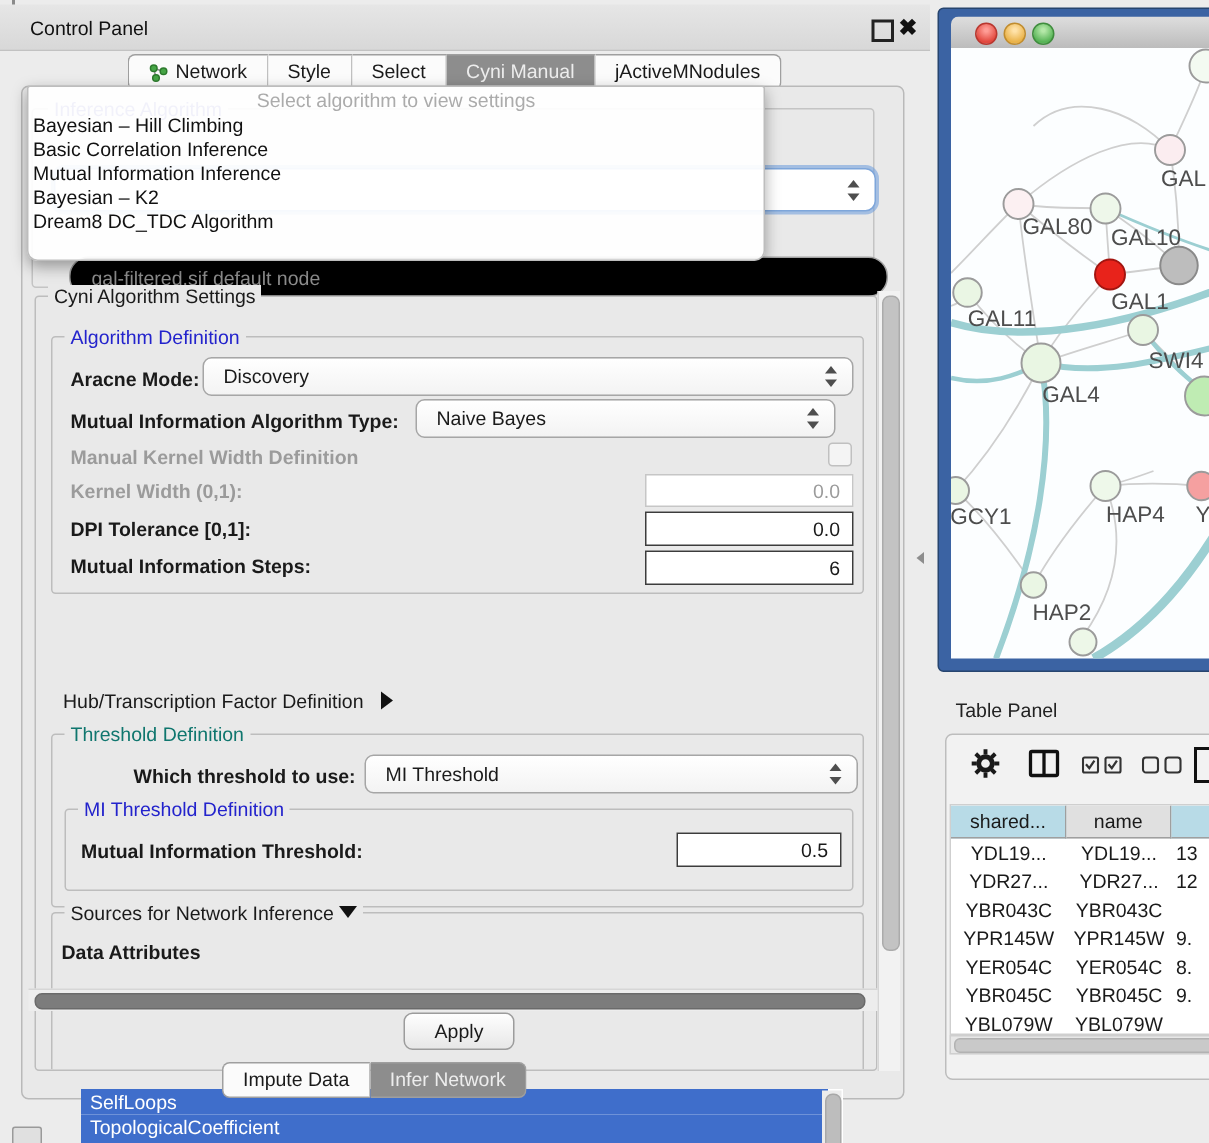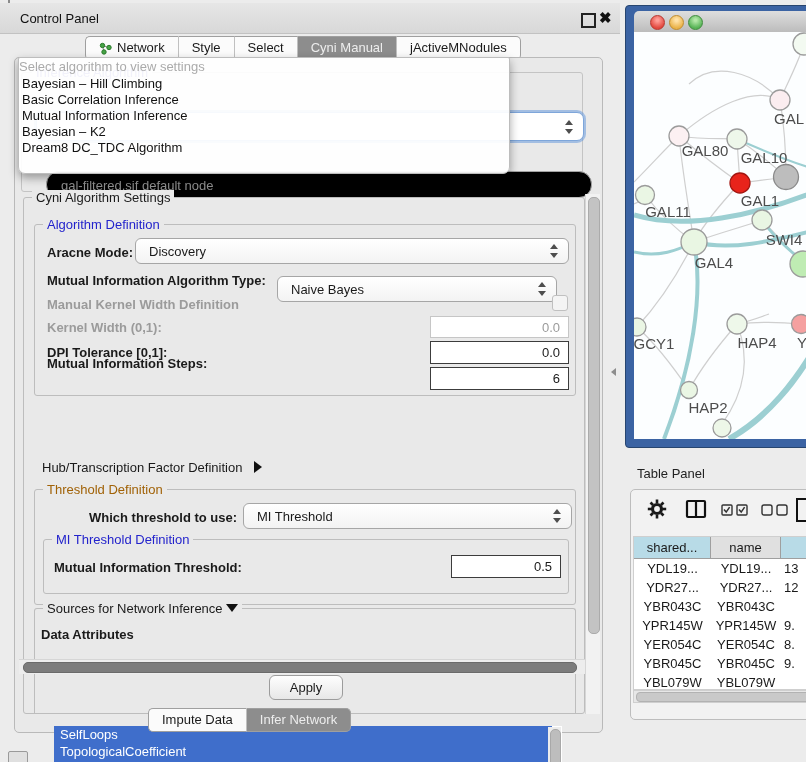--- a/index.html
+++ b/index.html
@@ -30,34 +30,34 @@
   .combo-focus{position:absolute;left:14px;top:39px;width:546px;height:27px;background:#fff;border:1px solid #7ea6da;border-radius:7px;box-shadow:0 0 0 2px rgba(105,155,220,.55);}
   .net-combo{position:absolute;left:24px;top:98px;width:546px;height:27px;background:#000000;border:1px solid #a2a2a2;border-radius:13px;color:#8d8d8d;line-height:27px;padding-left:14px;box-sizing:border-box;}
 
   .combo-arrows{position:absolute;right:9px;top:50%;transform:translateY(-50%);width:9px;height:14px;}
   .combo-arrows .up{position:absolute;top:0;left:0;width:0;height:0;border-left:4.5px solid transparent;border-right:4.5px solid transparent;border-bottom:5px solid #4e4e4e;}
   .combo-arrows .dn{position:absolute;bottom:0;left:0;width:0;height:0;border-left:4.5px solid transparent;border-right:4.5px solid transparent;border-top:5px solid #4e4e4e;}
 
   
   .popup{position:absolute;left:18px;top:57px;width:490px;height:115px;background:rgba(255,255,255,.93);
     border:1px solid #bdbdbd;border-radius:2px 2px 7px 7px;box-shadow:0 4px 10px rgba(0,0,0,.35);z-index:40;}
-  .popup .ph{display:block;color:#ababab;height:18px;line-height:18px;}
+  .popup .ph{display:block;text-align:center;color:#ababab;height:18px;line-height:18px;}
   .popup .it{display:block;height:16px;line-height:16px;padding-left:3px;color:#111;}
   .popup .it.bold{font-weight:bold;}
 
   
   .vscroll{position:absolute;left:570px;top:136px;width:14px;height:520px;background:#f2f2f2;border-left:1px solid #d6d6d6;}
   .vscroll .thumb{position:absolute;left:2px;top:3px;width:10px;height:435px;border-radius:5px;background:#c3c3c3;border:1px solid #ababab;}
   .hscroll{position:absolute;left:4px;top:601px;width:566px;height:14px;background:#ededed;border-top:1px solid #d6d6d6;}
   .hscroll .thumb{position:absolute;left:4px;top:2px;width:552px;height:9px;border-radius:5px;background:#7c7c7c;border:1px solid #6a6a6a;}
 
   .group{position:absolute;border:1px solid #bdbdbd;border-radius:3px;}
   .group>.gt{position:absolute;left:8px;top:-8px;background:#e9e9e9;padding:0 4px;white-space:nowrap;}
   .gt.blue{color:#2323cc;}
-  .gt.green{color:#a16207;}
+  .gt.green{color:#0f766e;}
 
   .flabel{position:absolute;white-space:nowrap;font-weight:bold;}
   .flabel.dis{color:#9b9b9b;}
   .combo{position:absolute;background:linear-gradient(#ffffff,#f3f3f3);border:1px solid #a6a6a6;border-radius:6px;box-sizing:border-box;}
   .combo .cv{position:absolute;left:13px;top:50%;transform:translateY(-50%);white-space:nowrap;}
   .tfield{position:absolute;background:#fff;box-sizing:border-box;text-align:right;padding-right:8px;}
   .tfield.dark{border:1.5px solid #3c3c3c;}
   .tfield.dis{border:1px solid #c6c6c6;color:#9b9b9b;}
   .tfield .fv{line-height:21px;}
   .cbox{position:absolute;width:14px;height:14px;border:1px solid #c0c0c0;border-radius:3px;background:#f4f4f4;}
@@ -166,38 +166,38 @@
         <span class="flabel" style="left:12px;top:20px;">Aracne Mode:</span>
         <div class="combo" style="left:100px;top:13px;width:434px;height:26px;">
           <span class="cv">Discovery</span>
           <span class="combo-arrows">
               <span class="up"></span>
               <span class="dn"></span>
             </span>
         </div>
 
         <span class="flabel" style="left:12px;top:48px;">Mutual Information Algorithm Type:</span>
-        <div class="combo" style="left:242px;top:41px;width:280px;height:26px;margin-top:10px;">
+        <div class="combo" style="left:242px;top:41px;width:280px;height:26px;">
           <span class="cv">Naive Bayes</span>
           <span class="combo-arrows">
               <span class="up"></span>
               <span class="dn"></span>
             </span>
         </div>
 
         <span class="flabel dis" style="left:12px;top:72px;">Manual Kernel Width Definition</span>
         <span class="cbox" style="left:517px;top:70px;"></span>
 
         <span class="flabel dis" style="left:12px;top:95px;">Kernel Width (0,1):</span>
         <div class="tfield dis" style="left:395px;top:91px;width:139px;height:22px;"><span class="fv">0.0</span></div>
 
         <span class="flabel" style="left:12px;top:120px;">DPI Tolerance [0,1]:</span>
         <div class="tfield dark" style="left:395px;top:116px;width:139px;height:23px;"><span class="fv">0.0</span></div>
 
-        <span class="flabel" style="left:12px;top:131px;">Mutual Information Steps:</span>
+        <span class="flabel" style="left:12px;top:145px;">Mutual Information Steps:</span>
         <div class="tfield dark" style="left:395px;top:142px;width:139px;height:23px;"><span class="fv">6</span></div>
       </div>
 
       <div style="position:absolute;left:18px;top:262px;white-space:nowrap;">
         <span>Hub/Transcription Factor Definition</span>
         <span class="tri-right" style="margin-left:8px;"></span>
       </div>
 
       <div class="group" style="left:10px;top:291px;width:540px;height:114px;">
         <span class="gt green">Threshold Definition</span>

